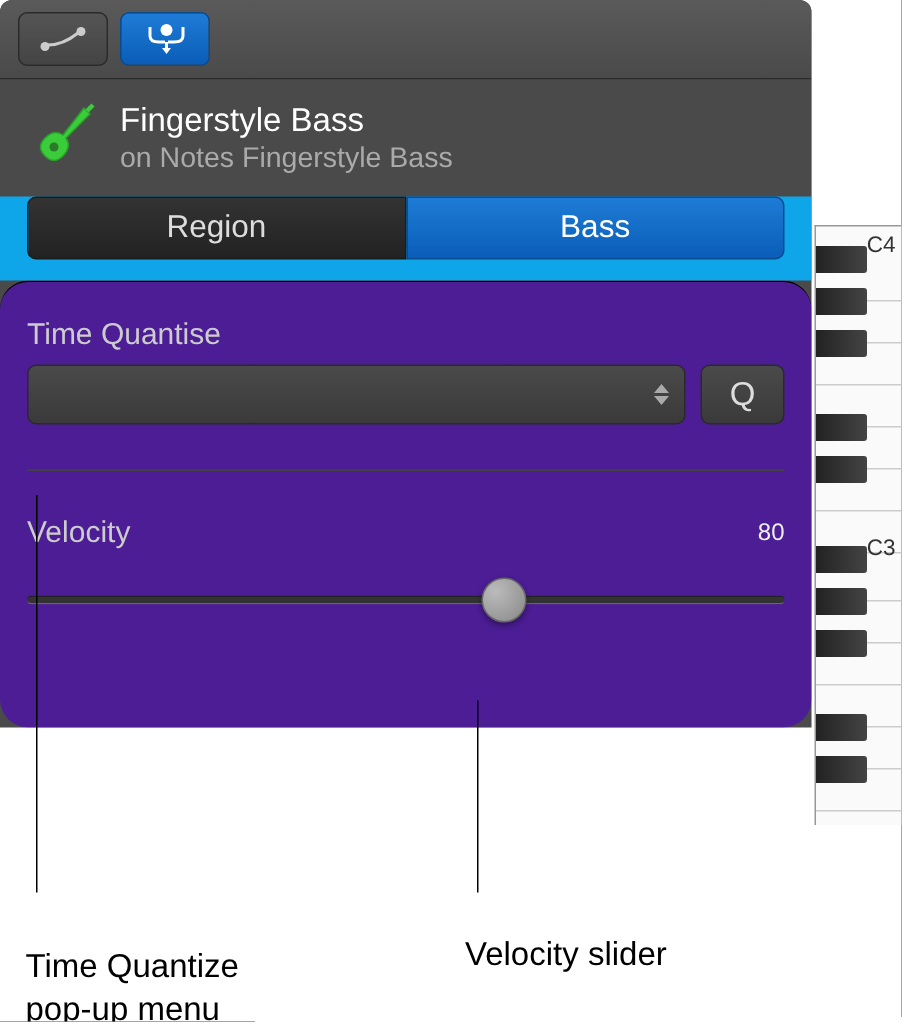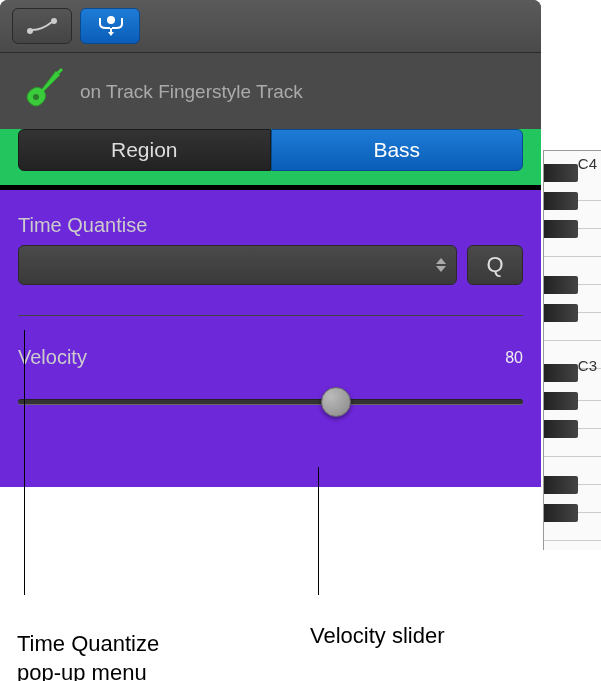--- a/index.html
+++ b/index.html
@@ -64,21 +64,21 @@
     }
     .header-text .subtitle {
       color: #aaa;
       font-size: 19px;
       margin-top: 2px;
     }
     .tabs {
       display: flex;
       padding: 0 18px 14px 18px;
       gap: 0;
-      background: #22c55e;
+      background: #0ea5e9;
       align-items: flex-end;
     }
     .tab {
       flex: 1;
       text-align: center;
       padding: 8px 0;
       color: #ddd;
       font-size: 21px;
       border-radius: 6px;
       background: linear-gradient(to bottom, #333, #222);
@@ -90,23 +90,24 @@
     }
     .tab:last-child {
       border-radius: 0 6px 6px 0;
     }
     .tab.active {
       background: linear-gradient(to bottom, #1e7cd6, #0a5db8);
       color: #fff;
       border-color: #0a4a8f;
     }
     .content {
-      background: #6d28d9;
+      background: #4c1d95;
       padding: 24px 18px 70px 18px;
-      border-top: 5px solid #000000;
+      border-top: 1px solid #000000;
+      border-radius: 19px;
     }
     .section-label {
       color: #ccc;
       font-size: 20px;
       margin-bottom: 8px;
     }
     .quantise-row {
       display: flex;
       gap: 10px;
       align-items: center;
@@ -260,21 +261,22 @@
         </div>
       </div>
 
       <div class="header">
         <svg class="guitar-icon" viewBox="0 0 48 48">
           <path d="M 38 4 L 42 8 L 26 24 Q 30 30 24 36 Q 18 42 12 36 Q 6 30 12 24 Q 18 18 24 22 L 38 4 Z" fill="#3bcc3b" stroke="#2a9c2a" stroke-width="1"></path>
           <circle cx="18" cy="30" r="3" fill="#2a7a2a"></circle>
           <line x1="40" y1="6" x2="44" y2="2" stroke="#3bcc3b" stroke-width="3"></line>
         </svg>
         <div class="header-text">
-          <div class="subtitle">on Track Fingerstyle Track</div>
+          <div class="title">Fingerstyle Bass</div>
+          <div class="subtitle">on Notes Fingerstyle Bass</div>
         </div>
       </div>
 
       <div class="tabs">
         <div class="tab">Region</div>
         <div class="tab active">Bass</div>
       </div>
 
       <div class="content">
         <div class="section-label">Time Quantise</div>

